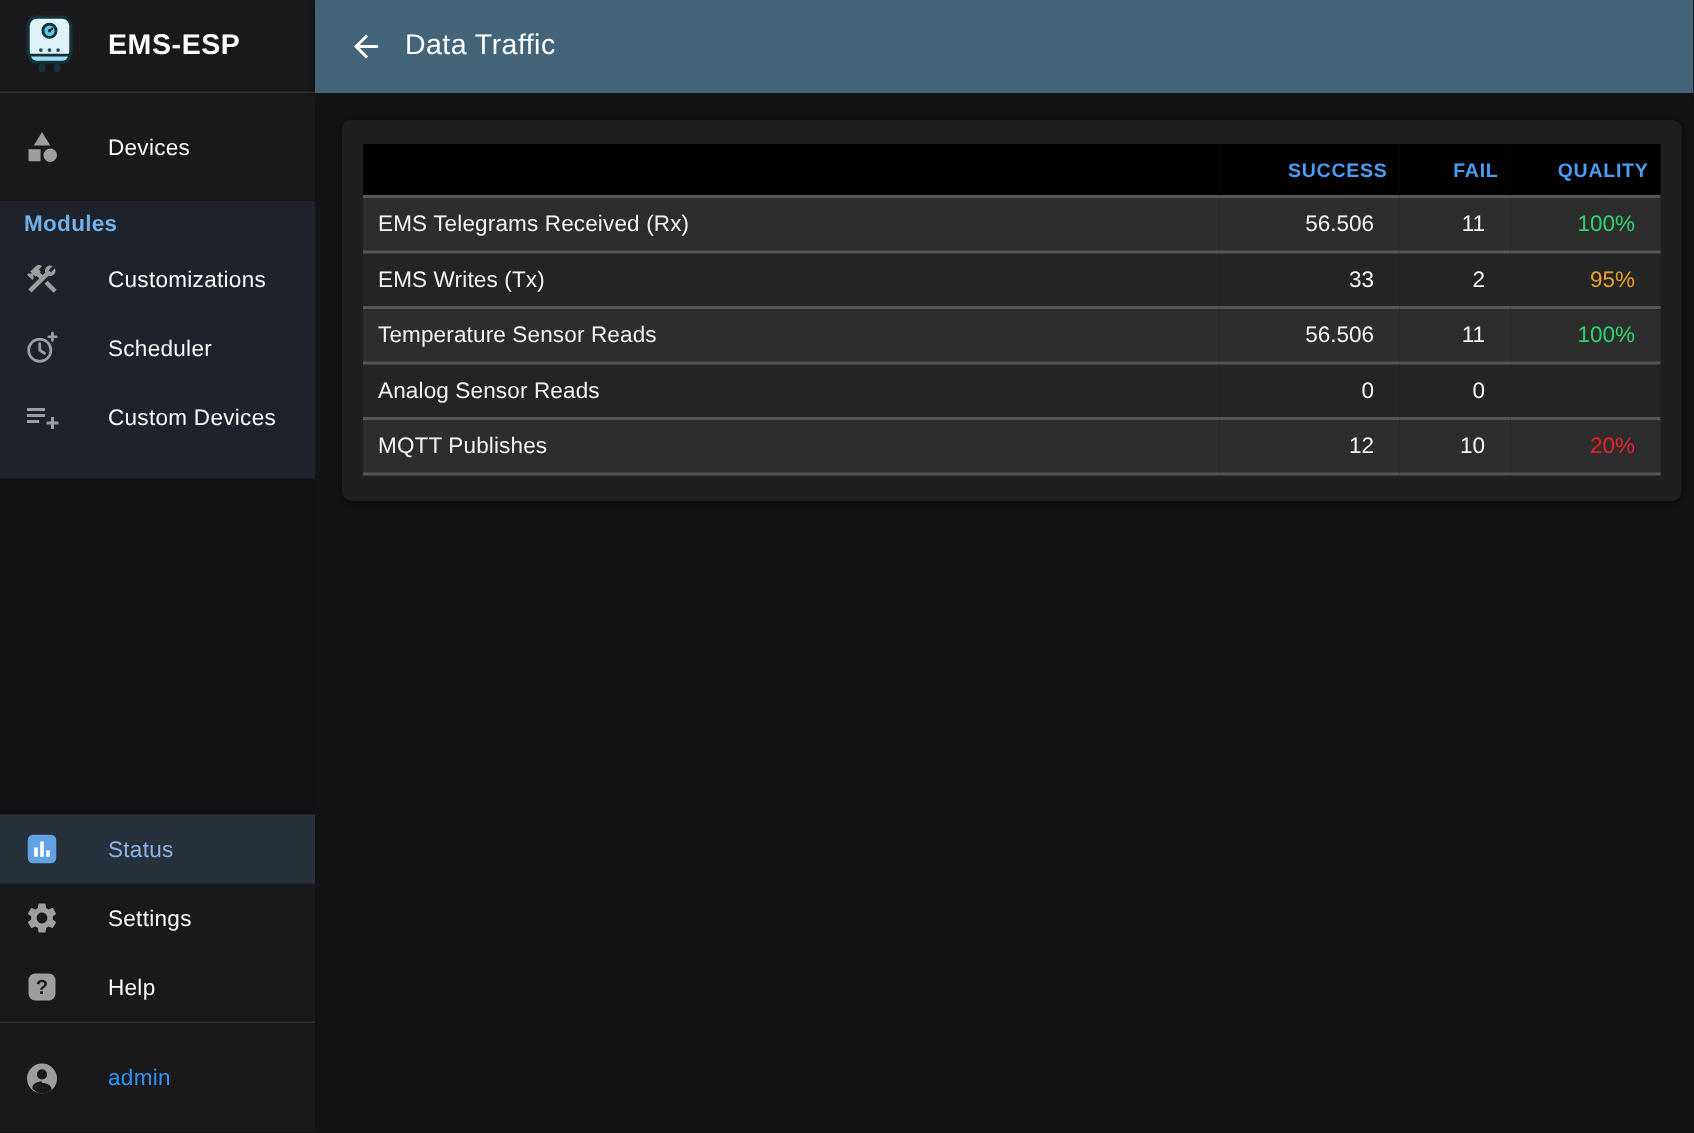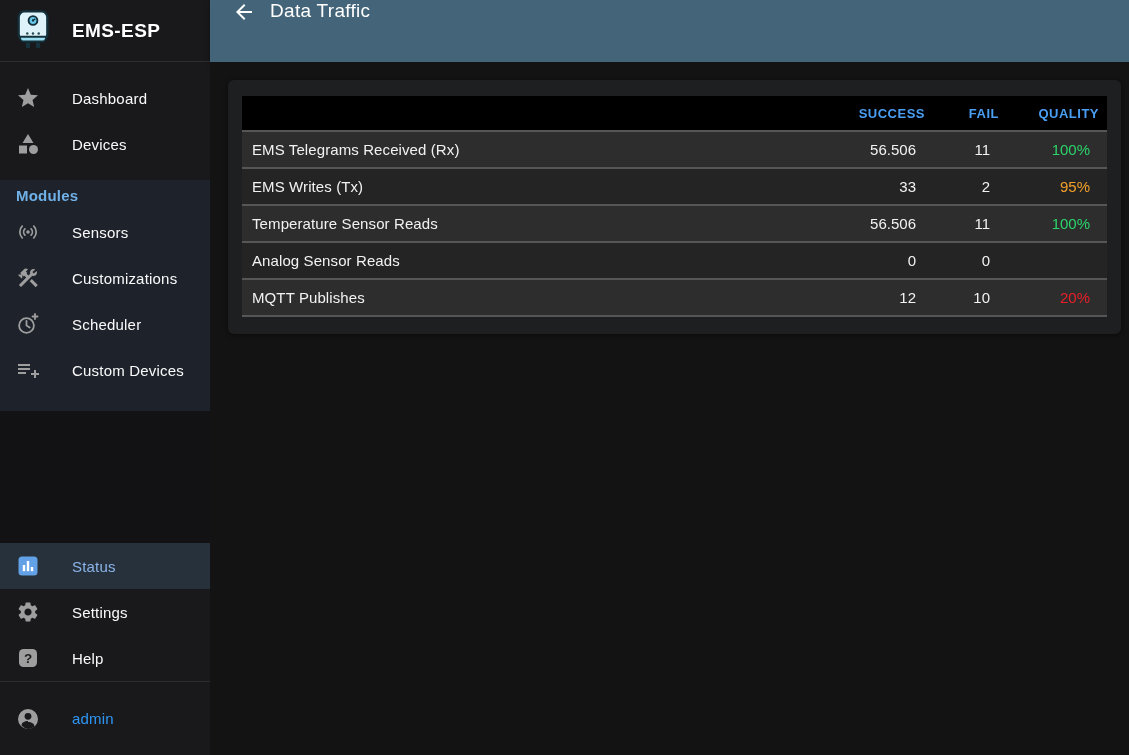--- a/index.html
+++ b/index.html
@@ -45,21 +45,21 @@
   }
   .sb-item.selected { background:#27313c; }
   .sb-item.selected .sb-label { color:#8ab4e8; }
   .sb-user .sb-label { color:#2e97f5; }
 
   .gray-fill { fill:#9e9e9e; }
 
   
   .topbar {
     position:absolute; left:210px; top:0; width:919px; height:62px;
-    background:#446579; display:flex; padding-left:22px;
+    background:#446579; display:flex; align-items:center; padding-left:22px;
     box-shadow:0 2px 5px rgba(0,0,0,.35);
   }
   .back-btn { width:24px; height:24px; cursor:pointer; display:flex; }
   .topbar-title { margin-left:14px; font-size:19px; font-weight:500; letter-spacing:.3px; color:#fff; }
 
   
   .content {
     position:absolute; left:210px; top:62px; width:919px; height:693px;
     background:#131314;
   }
@@ -101,53 +101,33 @@
       <path d="M5.2 28h27.6v.5a4.5 4.5 0 0 1-4.5 4.5H9.7a4.5 4.5 0 0 1-4.5-4.5z" fill="#9adcf0" stroke="#13303b" stroke-width="2"></path>
       <rect x="11.5" y="34" width="4.5" height="6" rx="1.6" fill="#15323d"></rect>
       <rect x="22" y="34" width="4.5" height="6" rx="1.6" fill="#15323d"></rect>
     </svg>
     <span class="sb-app-title">EMS-ESP</span>
   </div>
 
   <div class="sb-section-top">
     <div class="sb-item">
       <span class="icon">
-        <svg viewBox="0 0 24 24">
-            <path class="gray-fill" d="M12 17.27L18.18 21l-1.64-7.03L22 9.24l-7.19-.61L12 2 9.19 8.63 2 9.24l5.46 4.73L5.82 21z"></path>
-          </svg>
-      </span>
-      <span class="sb-label">Dashboard</span>
-    </div>
-    <div class="sb-item">
-      <span class="icon">
         <svg viewBox="0 0 24 24" class="gray-fill">
             <path class="gray-fill" d="M12 2l-5.5 9h11z"></path>
             <circle class="gray-fill" cx="17.5" cy="17.5" r="4.5"></circle>
             <path class="gray-fill" d="M3 13.5h8v8H3z"></path>
           </svg>
       </span>
       <span class="sb-label">Devices</span>
     </div>
   </div>
 
   <div class="sb-modules">
     <div class="sb-modules-header">Modules</div>
 
-    <div class="sb-item">
-      <span class="icon">
-        <svg viewBox="0 0 24 24" fill="none" stroke="#9e9e9e" stroke-width="1.7" stroke-linecap="round">
-          <circle cx="12" cy="12" r="1.8" fill="#9e9e9e" stroke="none"></circle>
-          <path d="M8.9 8.9a4.4 4.4 0 0 0 0 6.2"></path>
-          <path d="M15.1 8.9a4.4 4.4 0 0 1 0 6.2"></path>
-          <path d="M6.2 6.2a8.2 8.2 0 0 0 0 11.6"></path>
-          <path d="M17.8 6.2a8.2 8.2 0 0 1 0 11.6"></path>
-        </svg>
-      </span>
-      <span class="sb-label">Sensors</span>
-    </div>
 
     <div class="sb-item">
       <span class="icon">
         <svg viewBox="0 0 24 24">
             <path class="gray-fill" d="M13.7 15.2l2.1-2.1 6 6-2.1 2.1zM17.5 10c1.9 0 3.5-1.6 3.5-3.5 0-.6-.2-1.1-.4-1.6l-2.7 2.7-1.5-1.5 2.7-2.7c-.5-.2-1-.4-1.6-.4C15.6 3 14 4.6 14 6.5c0 .4.1.8.2 1.2l-1.8 1.8-1.8-1.8.7-.7-1.4-1.4L12 3.5c-1.2-1.2-3.1-1.2-4.2 0L4.2 7l1.4 1.4H2.8l-.7.7 3.5 3.5.7-.7V9.1l1.4 1.4.7-.7 1.8 1.8-7.3 7.3 2.1 2.1L16.3 9.8c.4.1.8.2 1.2.2z"></path>
           </svg>
       </span>
       <span class="sb-label">Customizations</span>
     </div>
 

